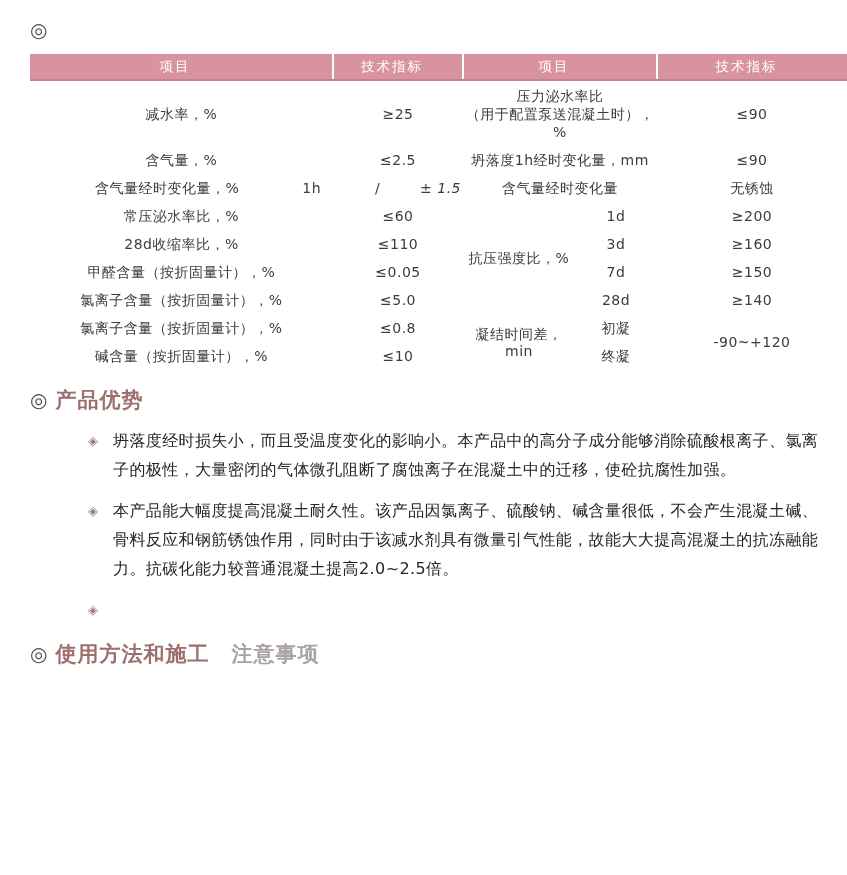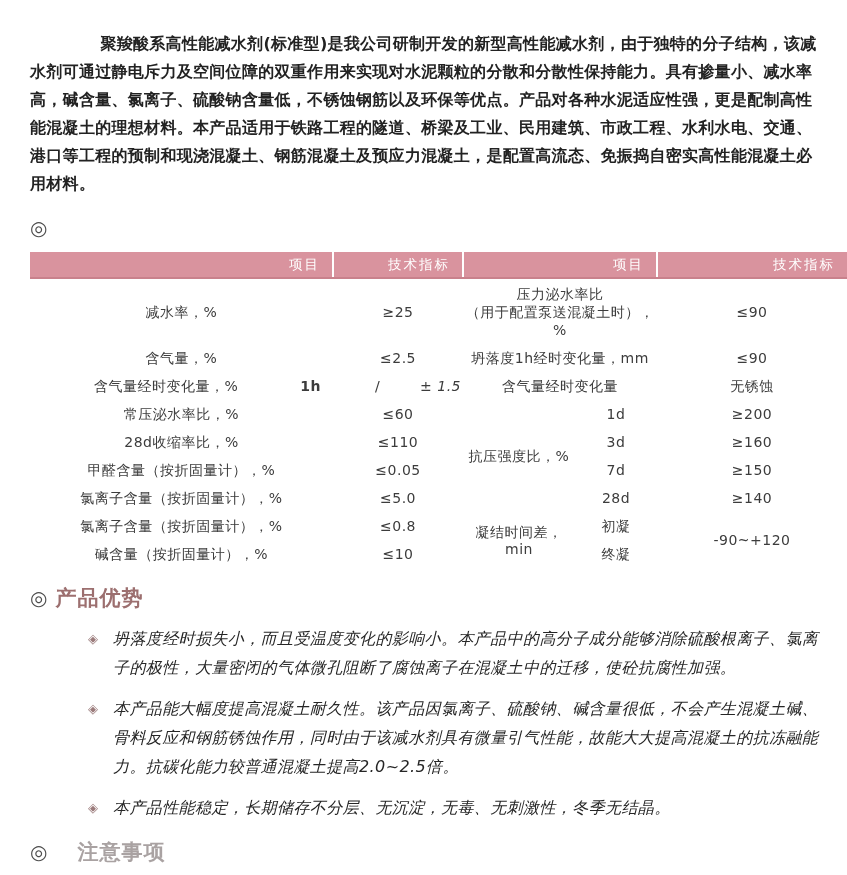--- a/index.html
+++ b/index.html
@@ -16,42 +16,41 @@
 
   .section-heading{display:flex;align-items:center;margin:20px 0 0 30px;
                    font-size:21px;font-weight:bold;color:var(--heading);letter-spacing:1px;}
   .section-heading .marker{color:#4d4d4d;font-weight:normal;font-size:20px;margin-right:7px;line-height:1;}
   .section-heading .tail{color:var(--muted);margin-left:22px;}
 
   table.perf{border-collapse:collapse;margin:14px 0 0 30px;width:817px;table-layout:fixed;}
   table.perf col.c1{width:303px;} table.perf col.c2{width:130px;}
   table.perf col.c3a{width:112px;} table.perf col.c3b{width:82px;} table.perf col.c4{width:190px;}
   table.perf thead th{background:var(--band);color:#ffffff;font-weight:normal;font-size:13.5px;
-                      padding:4px 12px 3px 0;border-left:2px solid #ffffff;border-bottom:2px solid var(--band-edge);letter-spacing:2px;text-align:right;}
+                      padding:4px 12px 3px 0;border-left:2px solid #ffffff;border-bottom:2px solid var(--band-edge);letter-spacing:2px;}
   table.perf thead th:first-child{border-left:none;}
   table.perf td{text-align:center;font-size:14px;color:var(--table-ink);padding:6px 2px 5px 2px;
                 font-weight:500;letter-spacing:0.5px;line-height:17px;}
   td.twolines div{line-height:18px;}
   td.split-left{padding-left:46px;text-align:left;}
-  td.split-left .sub{float:right;padding-right:10px;font-weight:bold;}
+  td.split-left .sub{float:right;padding-right:10px;}
   td.split-val{padding-left:24px;padding-right:22px;text-align:left;}
   td.split-val .v{float:right;font-style:italic;}
   td.group-cell{letter-spacing:0.5px;}
 
   .bullet{display:flex;margin:12px 24px 0 88px;align-items:flex-start;}
   .bullet .diamond{color:var(--bullet);font-size:13px;line-height:29px;margin-right:15px;flex:0 0 auto;}
-  .bullet p{margin:0;font-size:16px;line-height:29px;color:#262626;font-weight:500;letter-spacing:0.4px;font-style:italic;}
+  .bullet p{margin:0;font-size:16px;line-height:29px;color:#262626;font-weight:500;letter-spacing:0.4px;}
   .gap-lg{margin-top:16px;}
 </style>
 </head>
 <body>
 
 <div class="page">
 
-  <p class="intro">聚羧酸系高性能减水剂(标准型)是我公司研制开发的新型高性能减水剂，由于独特的分子结构，该减水剂可通过静电斥力及空间位障的双重作用来实现对水泥颗粒的分散和分散性保持能力。具有掺量小、减水率高，碱含量、氯离子、硫酸钠含量低，不锈蚀钢筋以及环保等优点。产品对各种水泥适应性强，更是配制高性能混凝土的理想材料。本产品适用于铁路工程的隧道、桥梁及工业、民用建筑、市政工程、水利水电、交通、港口等工程的预制和现浇混凝土、钢筋混凝土及预应力混凝土，是配置高流态、免振捣自密实高性能混凝土必用材料。</p>
 
   <h2 class="section-heading">
     <span class="marker">◎</span>
   </h2>
 
   <table class="perf">
     <colgroup>
         <col class="c1">
         <col class="c2">
         <col class="c3a">
@@ -142,21 +141,21 @@
   <div class="bullet">
     <span class="diamond">◈</span>
     <p>坍落度经时损失小，而且受温度变化的影响小。本产品中的高分子成分能够消除硫酸根离子、氯离子的极性，大量密闭的气体微孔阻断了腐蚀离子在混凝土中的迁移，使砼抗腐性加强。</p>
   </div>
   <div class="bullet">
     <span class="diamond">◈</span>
     <p>本产品能大幅度提高混凝土耐久性。该产品因氯离子、硫酸钠、碱含量很低，不会产生混凝土碱、骨料反应和钢筋锈蚀作用，同时由于该减水剂具有微量引气性能，故能大大提高混凝土的抗冻融能力。抗碳化能力较普通混凝土提高2.0~2.5倍。</p>
   </div>
   <div class="bullet">
     <span class="diamond">◈</span>
-    <p>本产品性能稳定，长期储存不分层、无沉淀，无毒、无刺激性，冬季无结晶。</p>
   </div>
 
   <h2 class="section-heading gap-lg">
     <span class="marker">◎</span>
+    <span>使用方法和施工</span>
     <span class="tail">注意事项</span>
   </h2>
 
 </div>
 
 </body></html>

